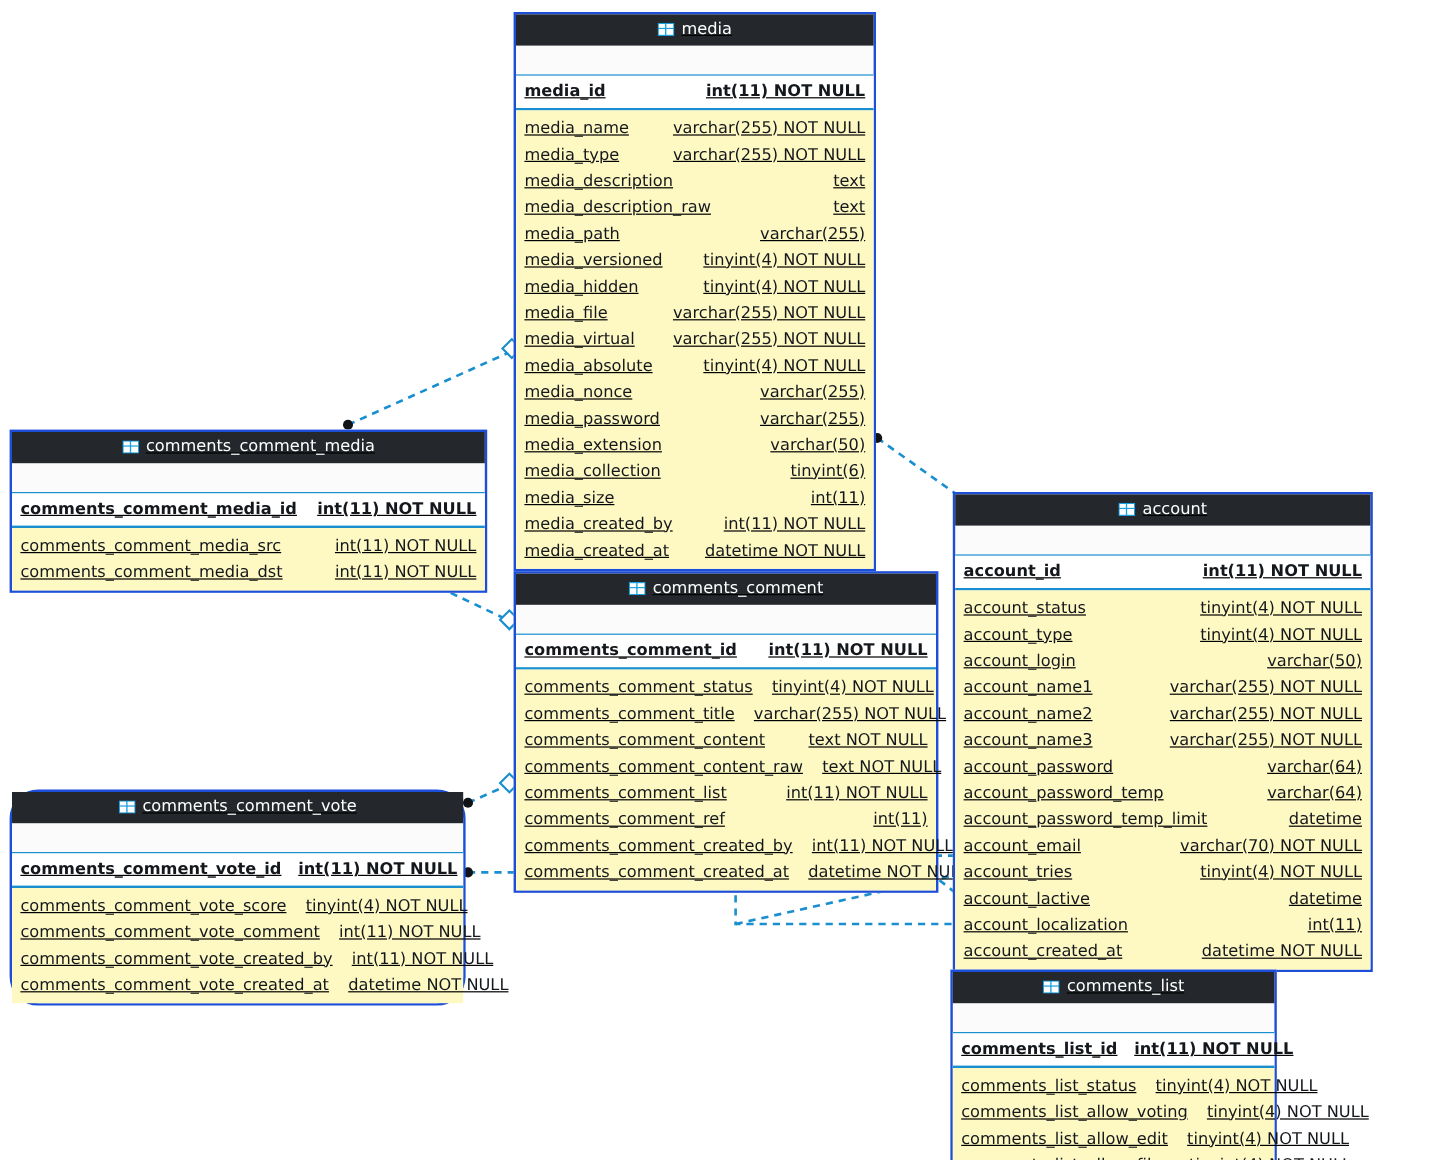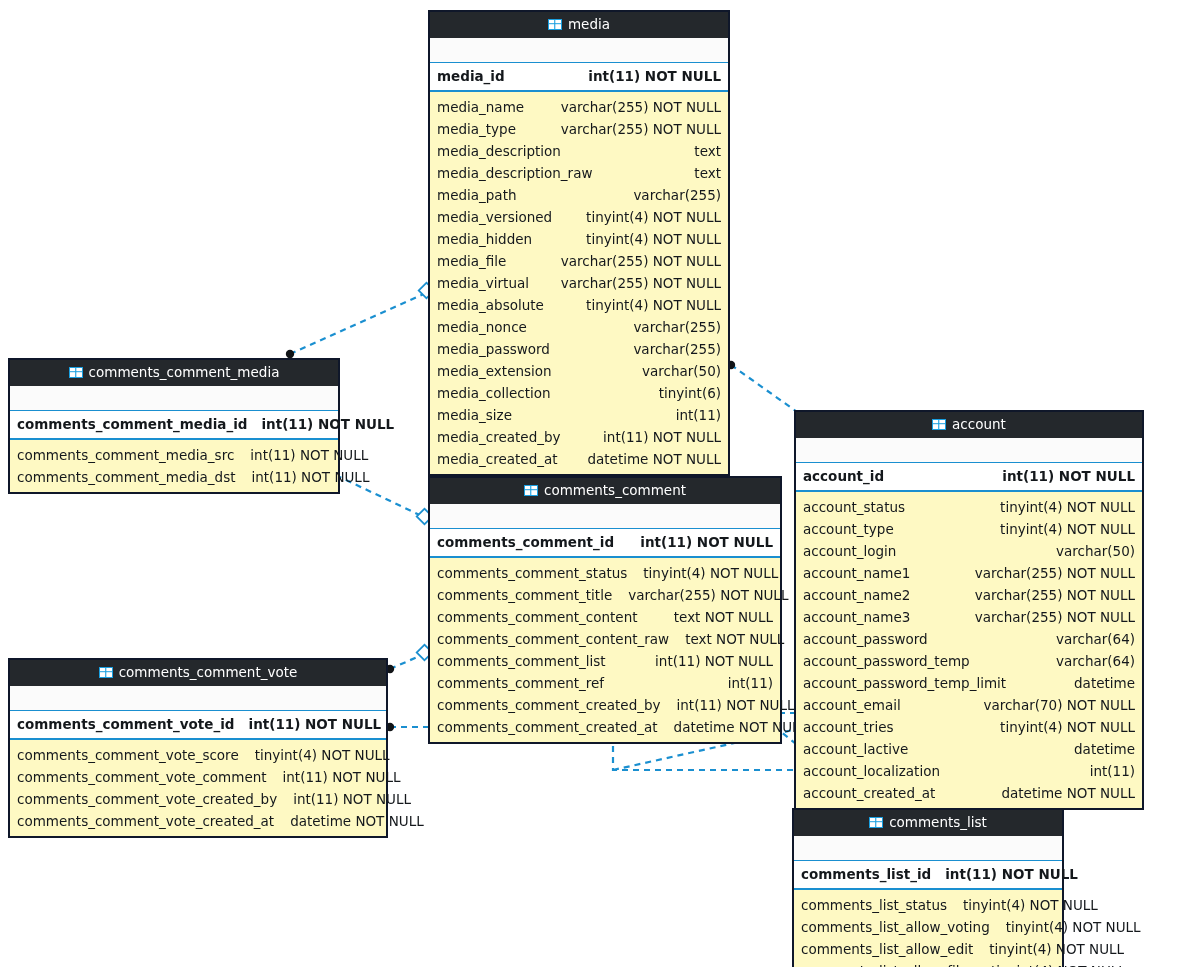--- a/index.html
+++ b/index.html
@@ -24,24 +24,25 @@
     position: absolute;
     left: 0; top: 0;
     width: 1196px;
     height: 967px;
     pointer-events: none;
     z-index: 1;
   }
   .entity {
     position: absolute;
     z-index: 2;
-    border: 2px solid #0f172a;
+    border: 2px solid #1d4ed8;
     background: #fbfbfb;
     box-sizing: border-box;
     box-shadow: 0 0 0 0 rgba(0,0,0,0);
+    text-decoration: underline;
   }
   .entity-header {
     background: #24282c;
     color: #ffffff;
     font-size: 13.5px;
     line-height: 15px;
     text-align: center;
     padding: 5px 6px 6px 6px;
     white-space: nowrap;
     display: flex;
@@ -87,24 +88,24 @@
     padding: 3.5px 7px;
     color: #14181c;
     white-space: nowrap;
     gap: 16px;
   }
   .col-name { text-align: left; }
   .col-type { text-align: center; }
 
   
   #ent-media               { left: 428px;  top: 10px;  width: 302px; }
-  #ent-comments_comment_media { left: 8px;  top: 358px; width: 332px; }
+  #ent-comments_comment_media { left: 8px;  top: 358px; width: 398px; }
   #ent-comments_comment    { left: 428px;  top: 476px; width: 354px; }
   #ent-account             { left: 794px;  top: 410px; width: 350px; }
-  #ent-comments_comment_vote { left: 8px;  top: 658px; width: 380px; }
+  #ent-comments_comment_vote { left: 8px;  top: 658px; width: 380px; border-radius: 24px; }
   #ent-comments_list       { left: 792px;  top: 808px; width: 272px; }
 </style>
 </head>
 <body>
 
 <div id="canvas">
 
   <svg id="edges" viewBox="0 0 1196 967" width="1196" height="967">
 
     <g>

